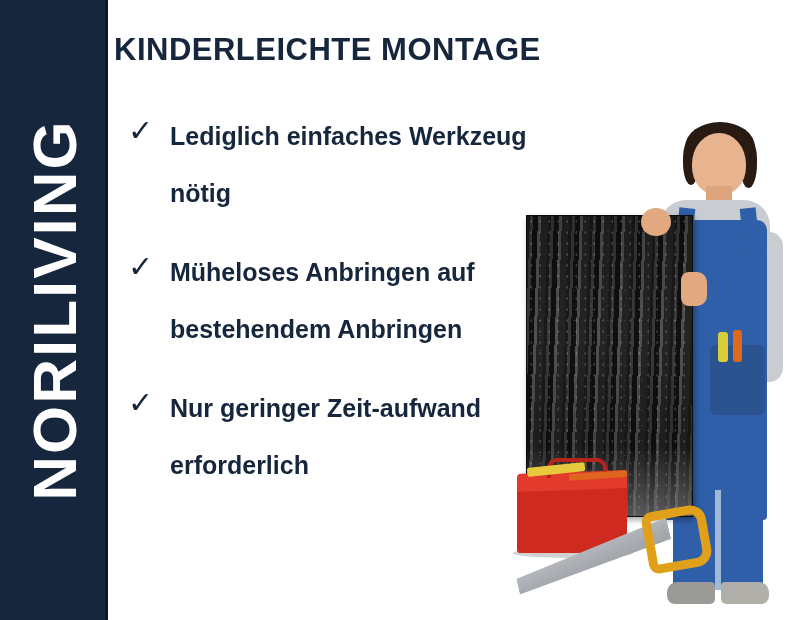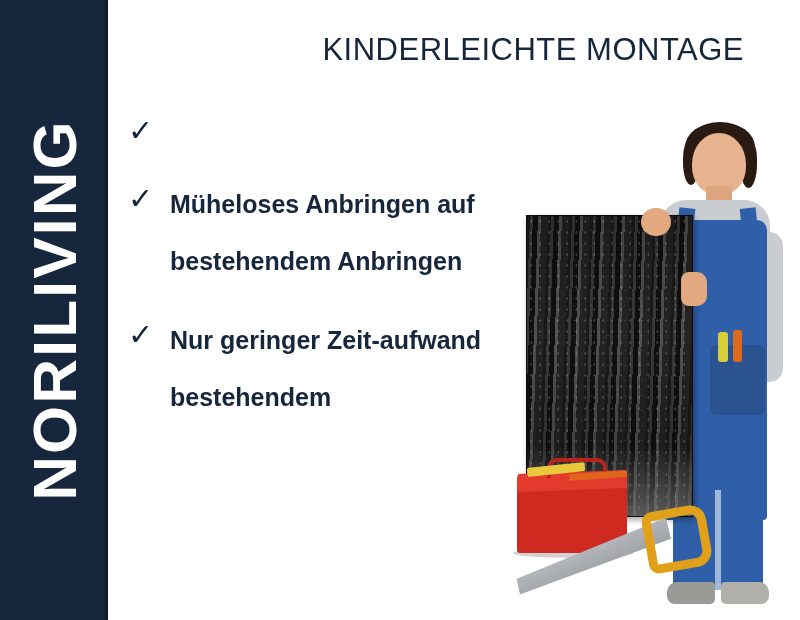--- a/index.html
+++ b/index.html
@@ -46,27 +46,27 @@
     color: #ffffff;
     font-size: 62px;
     font-weight: bold;
     letter-spacing: 2px;
     font-family: "Liberation Sans", sans-serif;
   }
 
   
   #headline {
     position: absolute;
-    left: 124px;
+    left: 114px;
     top: 32px;
     width: 620px;
-    text-align: right;
+    text-align: left;
     color: #16263c;
     font-size: 31px;
-    font-weight: normal;
+    font-weight: bold;
     letter-spacing: 0.5px;
   }
 
   
   #bullets {
     position: absolute;
     left: 128px;
     top: 108px;
     width: 400px;
   }
@@ -415,30 +415,31 @@
     <div class="edge"></div>
     <div id="brand-text">NORILIVING</div>
   </div>
 
   <div id="headline">KINDERLEICHTE MONTAGE</div>
 
   <div id="bullets">
 
     <div class="bullet">
       <div class="check">✓</div>
+      <div class="bullet-text">Lediglich einfaches Werkzeug nötig</div>
     </div>
 
     <div class="bullet">
       <div class="check">✓</div>
       <div class="bullet-text">Müheloses Anbringen auf bestehendem Anbringen</div>
     </div>
 
     <div class="bullet">
       <div class="check">✓</div>
-      <div class="bullet-text">Nur geringer Zeit-aufwand bestehendem</div>
+      <div class="bullet-text">Nur geringer Zeit-aufwand erforderlich</div>
     </div>
 
   </div>
 
   <div id="photo">
 
     <div class="person-arm-r"></div>
     <div class="person-hair"></div>
     <div class="person-hair-side"></div>
     <div class="person-hair-side2"></div>

